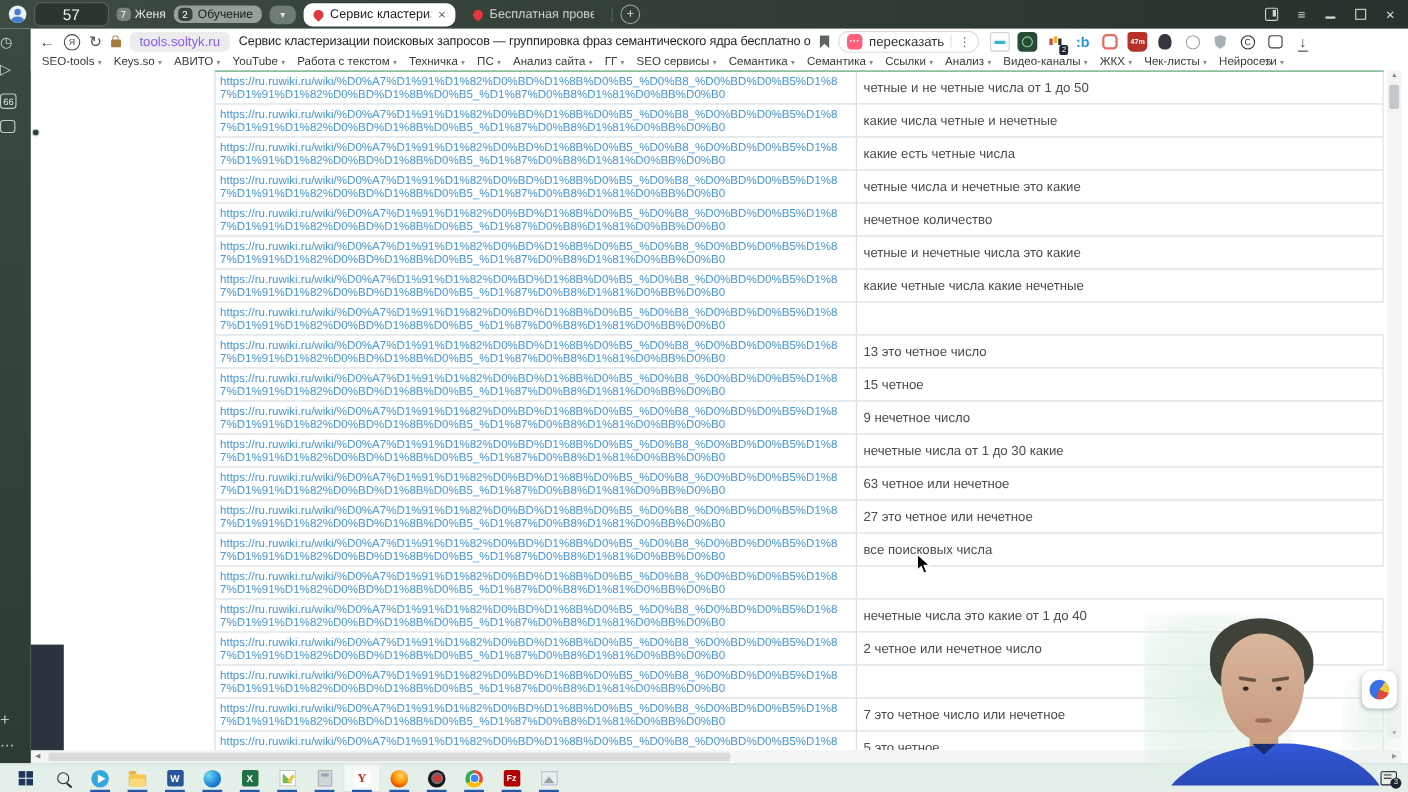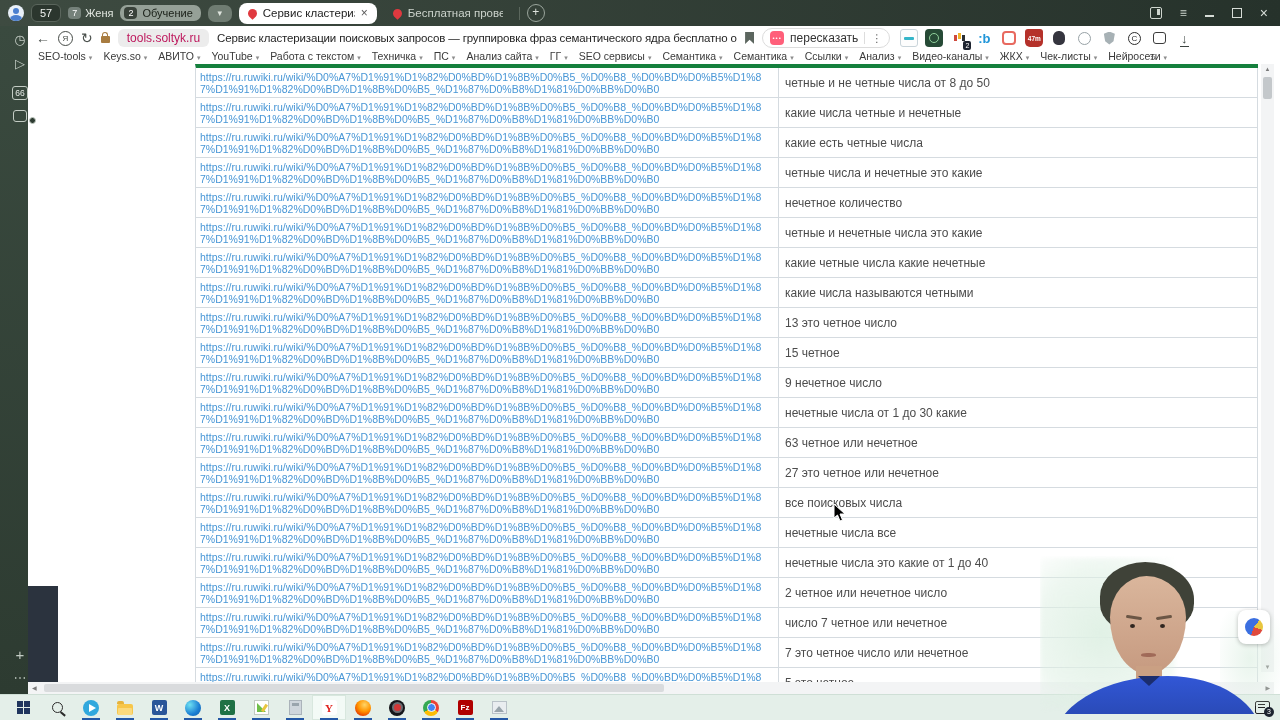--- a/index.html
+++ b/index.html
@@ -5,21 +5,21 @@
   html,body{margin:0;padding:0}
   body{width:1280px;height:720px;position:relative;overflow:hidden;background:#fff;
        font-family:"Liberation Sans",sans-serif;}
   
   .tabstrip{position:absolute;left:0;top:0;width:1280px;height:26px;z-index:10;
     background:linear-gradient(90deg,#3e4b41,#26322b);display:flex;align-items:center;
     gap:7px;padding:0 8px;box-sizing:border-box;}
   .avatar{width:16px;height:16px;border-radius:50%;background:#e9f0f8;position:relative;overflow:hidden;flex:0 0 auto}
   .avatar::before{content:"";position:absolute;left:5px;top:3px;width:6px;height:6px;border-radius:50%;background:#4a7fd0}
   .avatar::after{content:"";position:absolute;left:2px;top:10px;width:12px;height:8px;border-radius:50%;background:#4a7fd0}
-  .chip57{background:#2b362e;border:1px solid #5a655c;color:#eef1ee;font-size:11px;padding:2px 8px;border-radius:6px}
+  .chip57{background:#2b362e;border:1px solid #5a655c;color:#eef1ee;font-size:14px;padding:2px 25px;border-radius:6px}
   .tgroup{display:flex;align-items:center;gap:4px}
   .gbadge{background:#75817a;color:#fff;font-size:9px;padding:1px 4px;border-radius:4px}
   .glabel{color:#e4e9e3;font-size:11px}
   .grouppill{display:flex;align-items:center;gap:5px;background:#95a097;border-radius:7px;padding:2px 8px 2px 4px}
   .grouppill .gbadge{background:#39423a}
   .grouppill .glabel{color:#181e16}
   .chevpill{width:24px;height:17px;background:#6f7c72;border-radius:7px;display:flex;align-items:center;justify-content:center}
   .chevpill::before{content:"▾";color:#dfe4de;font-size:9px;line-height:1}
   .tab{height:21px;display:flex;align-items:center;gap:6px;padding:0 9px;font-size:11.5px;box-sizing:border-box}
   .tab.active{background:#fff;border-radius:8px;color:#1d1d1d;width:138px}
@@ -46,21 +46,21 @@
     display:flex;align-items:center;gap:8px;padding:0 8px;box-sizing:border-box;overflow:hidden}
   .navico{color:#4a504c;font-size:14px;line-height:1}
   .ico-back::before{content:"←"}
   .ico-refresh::before{content:"↻"}
   .ya-circle{width:13px;height:13px;border:1.4px solid #454a46;border-radius:50%;color:#454a46;
     font-size:8px;display:flex;align-items:center;justify-content:center}
   .ya-circle::before{content:"Я"}
   .lock{width:9px;height:7px;background:#a87c40;border-radius:1px;position:relative;margin-top:3px}
   .lock::before{content:"";position:absolute;left:1.5px;top:-4px;width:4px;height:4px;
     border:1.5px solid #a87c40;border-bottom:none;border-radius:4px 4px 0 0}
-  .urlchip{background:#ececec;color:#be185d;font-size:12px;padding:2px 9px;border-radius:6px;white-space:nowrap}
+  .urlchip{background:#ececec;color:#8b5cf6;font-size:12px;padding:2px 9px;border-radius:6px;white-space:nowrap}
   .ptitle{color:#1f1f1f;font-size:11.5px;letter-spacing:-0.15px;white-space:nowrap;overflow:hidden;
     max-width:520px;flex:0 1 auto}
   .flagico{width:9px;height:12px;background:#5c665f;clip-path:polygon(0 0,100% 0,100% 100%,50% 65%,0 100%);flex:0 0 auto}
   .retell{display:flex;align-items:center;gap:6px;border:1px solid #dcdcdc;border-radius:14px;
     padding:2px 7px;font-size:12px;color:#333;flex:0 0 auto}
   .ricon{width:14px;height:14px;background:#ff5f7a;border-radius:4px;color:#fff;font-size:6px;
     display:flex;align-items:center;justify-content:center;letter-spacing:1px}
   .ricon::before{content:"•••"}
   .rsep{width:1px;height:12px;background:#ddd}
   .rdots{color:#666;font-size:11px}
@@ -96,40 +96,40 @@
   
   .bmbar{position:absolute;left:28px;top:50px;width:1252px;height:14px;background:#fff;z-index:8;
     display:flex;align-items:flex-start;padding-left:10px;box-sizing:border-box;overflow:hidden}
   .bm{display:flex;align-items:center;gap:3px;margin-right:11px;white-space:nowrap;
     font-size:10.5px;color:#3a3a3a}
   .bm .chev::before{content:"▾";font-size:7px;color:#8d8d8d}
   .bmmore{font-size:11px;color:#555}
   
   .sidebar{position:absolute;left:0;top:26px;width:28px;height:668px;z-index:7;
     background:linear-gradient(180deg,#3a4a3f,#2d3b31)}
-  .sic{position:absolute;left:0;width:40px;text-align:center;color:#c3ccc4}
+  .sic{position:absolute;left:0;width:40px;color:#c3ccc4}
   .sic-clock{top:6px;font-size:13px;font-family:"DejaVu Sans",sans-serif}
   .sic-clock::before{content:"◷"}
   .sic-play{top:30px;font-size:13px;font-family:"DejaVu Sans",sans-serif}
   .sic-play::before{content:"▷"}
   .sic-counter{top:56px}
   .sic-counter span{display:inline-block;border:1px solid #c3ccc4;border-radius:3px;font-size:8.5px;
     padding:1px 2px;color:#e6ebe6}
   .sic-chat{top:82px;height:16px}
   .sic-chat::before{content:"";display:inline-block;width:12px;height:10px;border:1.2px solid #c3ccc4;border-radius:3px}
   .sic-chat::after{content:"";position:absolute;right:4px;bottom:0;width:5px;height:5px;
     border:1.2px solid #c3ccc4;border-radius:50%;background:#2d3b31}
   .sic-plus{top:620px;font-size:15px}
   .sic-plus::before{content:"+"}
   .sic-dots{top:644px;font-size:13px}
   .sic-dots::before{content:"⋯"}
   
   .darkpanel{position:absolute;left:28px;top:586px;width:30px;height:100px;background:#2b333e;z-index:4}
   .rtable{position:absolute;left:195px;top:64px;width:1063px;height:618px;overflow:hidden;z-index:2;
-    border-top:4px solid #15803d;border-left:1px solid #d5dbe0;box-sizing:border-box}
+    border-top:1px solid #15803d;border-left:1px solid #d5dbe0;box-sizing:border-box}
   .trow{display:flex;height:30px;box-sizing:border-box;border-bottom:1px solid #d5dbe0}
   .tcell-url{width:583px;box-sizing:border-box;border-right:1px solid #d5dbe0;
     padding:2px 10px 2px 4px;display:flex;align-items:center;
     font-size:10.5px;line-height:12px;color:#4796d6;word-break:break-all}
   .tcell-phrase{flex:1;display:flex;align-items:center;padding-left:6px;font-size:12px;color:#4c4c4c;
     border-right:1px solid #d5dbe0;box-sizing:border-box;white-space:nowrap;overflow:hidden}
   
   .vscroll{position:absolute;left:1261px;top:64px;width:13px;height:608px;background:#f3f4f5;z-index:5}
   .vs-arrow{position:absolute;left:0;width:13px;text-align:center;color:#7a7a7a;font-size:6px}
   .vs-up{top:2px}.vs-up::before{content:"▲"}
@@ -406,21 +406,21 @@
   <div class="sic sic-dots"></div>
 </div>
 
 <div class="darkpanel"></div>
 
 <div class="rtable">
 
     <div class="trow">
       <div class="tcell-url">https://ru.ruwiki.ru/wiki/%D0%A7%D1%91%D1%82%D0%BD%D1%8B%D0%B5_%D0%B8_%D0%BD%D0%B5%D1%87%D1%91%D1%82%D0%BD%D1%8B%D0%B5_%D1%87%D0%B8%D1%81%D0%BB%D0%B0</div>
       <div class="tcell-phrase">
-        <span>четные и не четные числа от 8 до 50</span>
+        <span>четные и не четные числа от 1 до 50</span>
       </div>
     </div>
 
     <div class="trow">
       <div class="tcell-url">https://ru.ruwiki.ru/wiki/%D0%A7%D1%91%D1%82%D0%BD%D1%8B%D0%B5_%D0%B8_%D0%BD%D0%B5%D1%87%D1%91%D1%82%D0%BD%D1%8B%D0%B5_%D1%87%D0%B8%D1%81%D0%BB%D0%B0</div>
       <div class="tcell-phrase">
         <span>какие числа четные и нечетные</span>
       </div>
     </div>
 
@@ -454,23 +454,20 @@
 
     <div class="trow">
       <div class="tcell-url">https://ru.ruwiki.ru/wiki/%D0%A7%D1%91%D1%82%D0%BD%D1%8B%D0%B5_%D0%B8_%D0%BD%D0%B5%D1%87%D1%91%D1%82%D0%BD%D1%8B%D0%B5_%D1%87%D0%B8%D1%81%D0%BB%D0%B0</div>
       <div class="tcell-phrase">
         <span>какие четные числа какие нечетные</span>
       </div>
     </div>
 
     <div class="trow">
       <div class="tcell-url">https://ru.ruwiki.ru/wiki/%D0%A7%D1%91%D1%82%D0%BD%D1%8B%D0%B5_%D0%B8_%D0%BD%D0%B5%D1%87%D1%91%D1%82%D0%BD%D1%8B%D0%B5_%D1%87%D0%B8%D1%81%D0%BB%D0%B0</div>
-      <div class="tcell-phrase">
-        <span>какие числа называются четными</span>
-      </div>
     </div>
 
     <div class="trow">
       <div class="tcell-url">https://ru.ruwiki.ru/wiki/%D0%A7%D1%91%D1%82%D0%BD%D1%8B%D0%B5_%D0%B8_%D0%BD%D0%B5%D1%87%D1%91%D1%82%D0%BD%D1%8B%D0%B5_%D1%87%D0%B8%D1%81%D0%BB%D0%B0</div>
       <div class="tcell-phrase">
         <span>13 это четное число</span>
       </div>
     </div>
 
     <div class="trow">
@@ -510,44 +507,38 @@
 
     <div class="trow">
       <div class="tcell-url">https://ru.ruwiki.ru/wiki/%D0%A7%D1%91%D1%82%D0%BD%D1%8B%D0%B5_%D0%B8_%D0%BD%D0%B5%D1%87%D1%91%D1%82%D0%BD%D1%8B%D0%B5_%D1%87%D0%B8%D1%81%D0%BB%D0%B0</div>
       <div class="tcell-phrase">
         <span>все поисковых числа</span>
       </div>
     </div>
 
     <div class="trow">
       <div class="tcell-url">https://ru.ruwiki.ru/wiki/%D0%A7%D1%91%D1%82%D0%BD%D1%8B%D0%B5_%D0%B8_%D0%BD%D0%B5%D1%87%D1%91%D1%82%D0%BD%D1%8B%D0%B5_%D1%87%D0%B8%D1%81%D0%BB%D0%B0</div>
-      <div class="tcell-phrase">
-        <span>нечетные числа все</span>
-      </div>
     </div>
 
     <div class="trow">
       <div class="tcell-url">https://ru.ruwiki.ru/wiki/%D0%A7%D1%91%D1%82%D0%BD%D1%8B%D0%B5_%D0%B8_%D0%BD%D0%B5%D1%87%D1%91%D1%82%D0%BD%D1%8B%D0%B5_%D1%87%D0%B8%D1%81%D0%BB%D0%B0</div>
       <div class="tcell-phrase">
         <span>нечетные числа это какие от 1 до 40</span>
       </div>
     </div>
 
     <div class="trow">
       <div class="tcell-url">https://ru.ruwiki.ru/wiki/%D0%A7%D1%91%D1%82%D0%BD%D1%8B%D0%B5_%D0%B8_%D0%BD%D0%B5%D1%87%D1%91%D1%82%D0%BD%D1%8B%D0%B5_%D1%87%D0%B8%D1%81%D0%BB%D0%B0</div>
       <div class="tcell-phrase">
         <span>2 четное или нечетное число</span>
       </div>
     </div>
 
     <div class="trow">
       <div class="tcell-url">https://ru.ruwiki.ru/wiki/%D0%A7%D1%91%D1%82%D0%BD%D1%8B%D0%B5_%D0%B8_%D0%BD%D0%B5%D1%87%D1%91%D1%82%D0%BD%D1%8B%D0%B5_%D1%87%D0%B8%D1%81%D0%BB%D0%B0</div>
-      <div class="tcell-phrase">
-        <span>число 7 четное или нечетное</span>
-      </div>
     </div>
 
     <div class="trow">
       <div class="tcell-url">https://ru.ruwiki.ru/wiki/%D0%A7%D1%91%D1%82%D0%BD%D1%8B%D0%B5_%D0%B8_%D0%BD%D0%B5%D1%87%D1%91%D1%82%D0%BD%D1%8B%D0%B5_%D1%87%D0%B8%D1%81%D0%BB%D0%B0</div>
       <div class="tcell-phrase">
         <span>7 это четное число или нечетное</span>
       </div>
     </div>
 
     <div class="trow">

